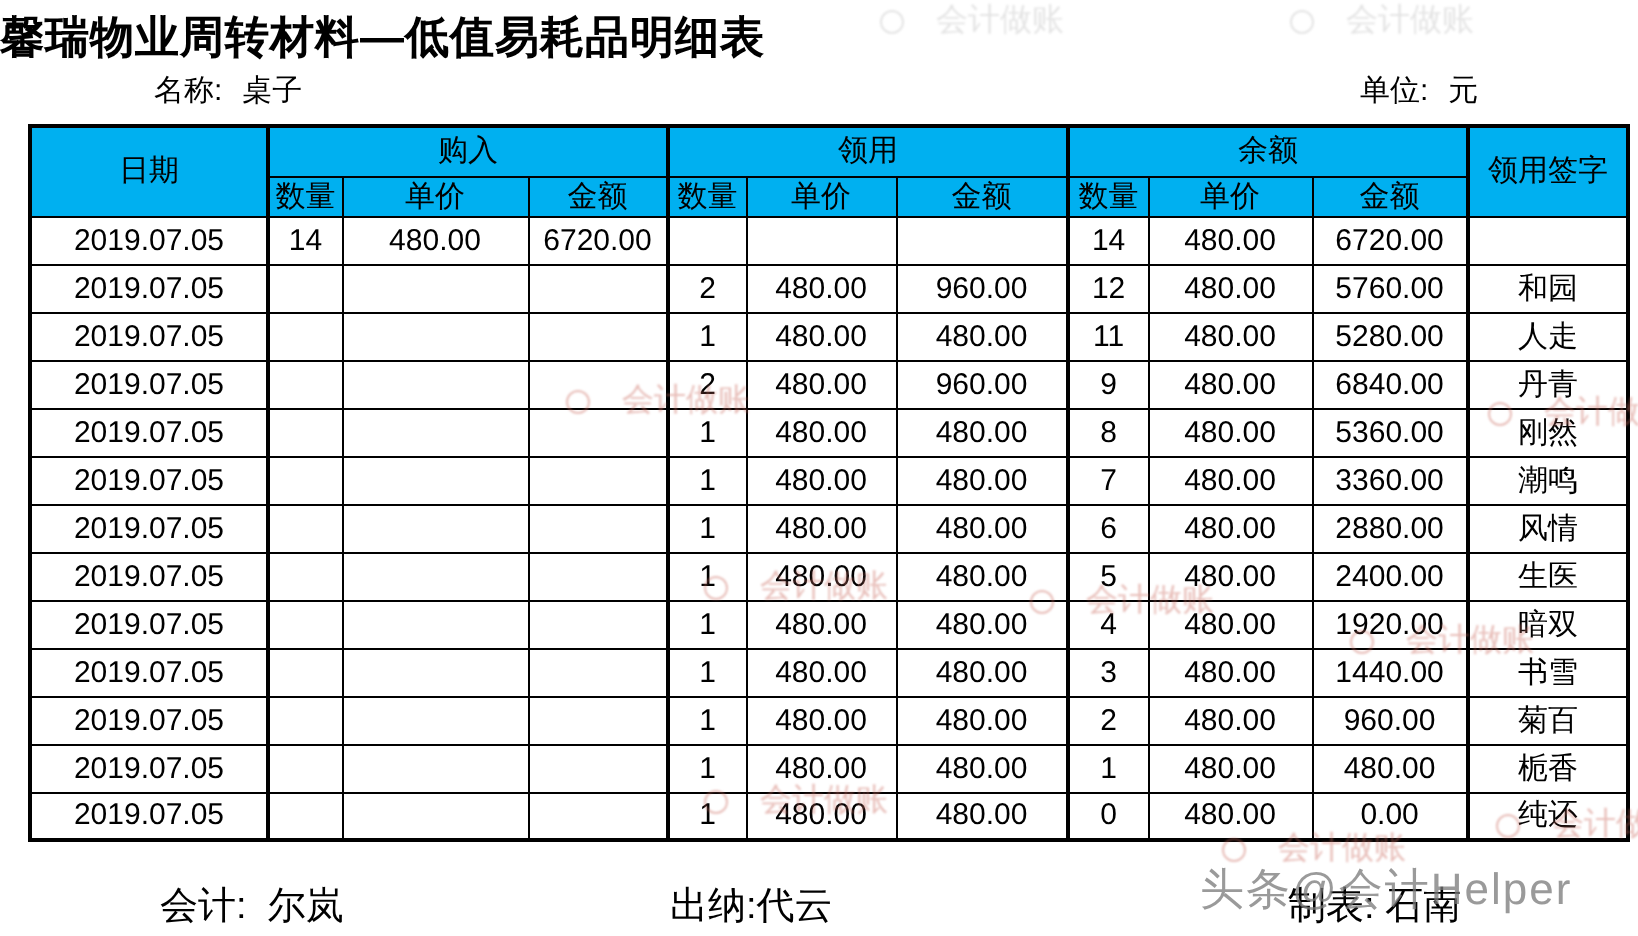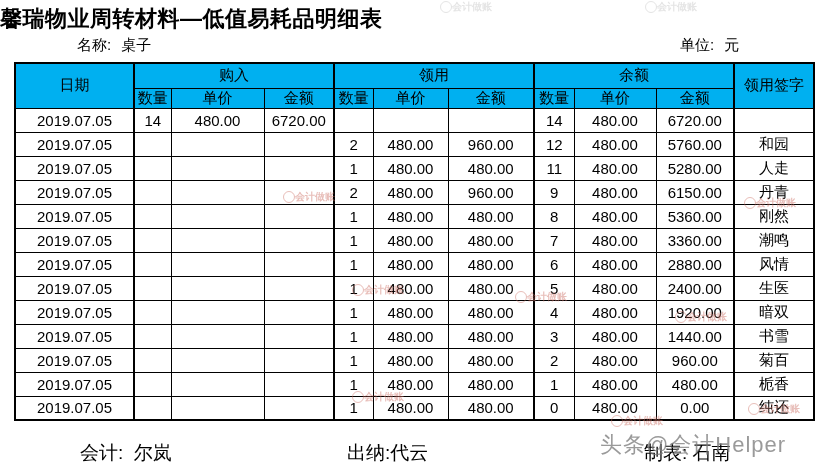--- a/index.html
+++ b/index.html
@@ -34,33 +34,33 @@
   .sheet thead th { background: var(--header-bg); }
   .sheet thead tr.hrow1 th { height: 25px; }
   .sheet thead tr.hrow2 th { height: 14px; }
   .sheet tbody td { height: 24px; background: transparent; }
   .sheet { border: 2px solid var(--border); }
   .grp-start { border-left: 2px solid var(--border) !important; }
   .sheet tbody tr:last-child td { border-bottom: 2px solid var(--border); }
 
   .footer-item { position: absolute; font-size: 19px; top: 440px; }
   .f-accountant { left: 80px; }
-  .f-cashier { left: 347px; }
+  .f-cashier { left: 335px; }
   .f-preparer { left: 644px; }
 
   .credit-watermark {
     position: absolute; left: 600px; top: 430px;
     font-size: 22px; color: rgba(120,120,120,0.75);
     letter-spacing: 1px; z-index: 5; pointer-events: none;
   }
   .stamp {
     position: absolute; z-index: 4; pointer-events: none;
-    display: inline-flex; align-items: center; gap: 0;
-    color: rgba(205,110,100,0.45); font-size: 10px;
-    filter: blur(0.4px); white-space: nowrap; font-weight: bold;
+    display: inline-flex; align-items: center; gap: 16px;
+    color: rgba(205,110,100,0.45); font-size: 16px;
+    filter: blur(0.4px); white-space: nowrap;
   }
   .stamp .stamp-ring {
     width: 12px; height: 12px; border-radius: 50%;
     border: 1.5px solid rgba(205,110,100,0.45);
     display: inline-block; flex: 0 0 auto;
   }
   .stamp.faint { opacity: 0.5; color: rgba(150,150,150,0.5); }
   .stamp.faint .stamp-ring { border-color: rgba(150,150,150,0.5); }
 </style>
 </head>
@@ -152,21 +152,21 @@
       <tr>
         <td>2019.07.05</td>
         <td class="grp-start"></td>
         <td></td>
         <td></td>
         <td class="grp-start">2</td>
         <td>480.00</td>
         <td>960.00</td>
         <td class="grp-start">9</td>
         <td>480.00</td>
-        <td>6150.00</td>
+        <td>6840.00</td>
         <td class="grp-start">丹青</td>
       </tr>
       <tr>
         <td>2019.07.05</td>
         <td class="grp-start"></td>
         <td></td>
         <td></td>
         <td class="grp-start">1</td>
         <td>480.00</td>
         <td>480.00</td>

